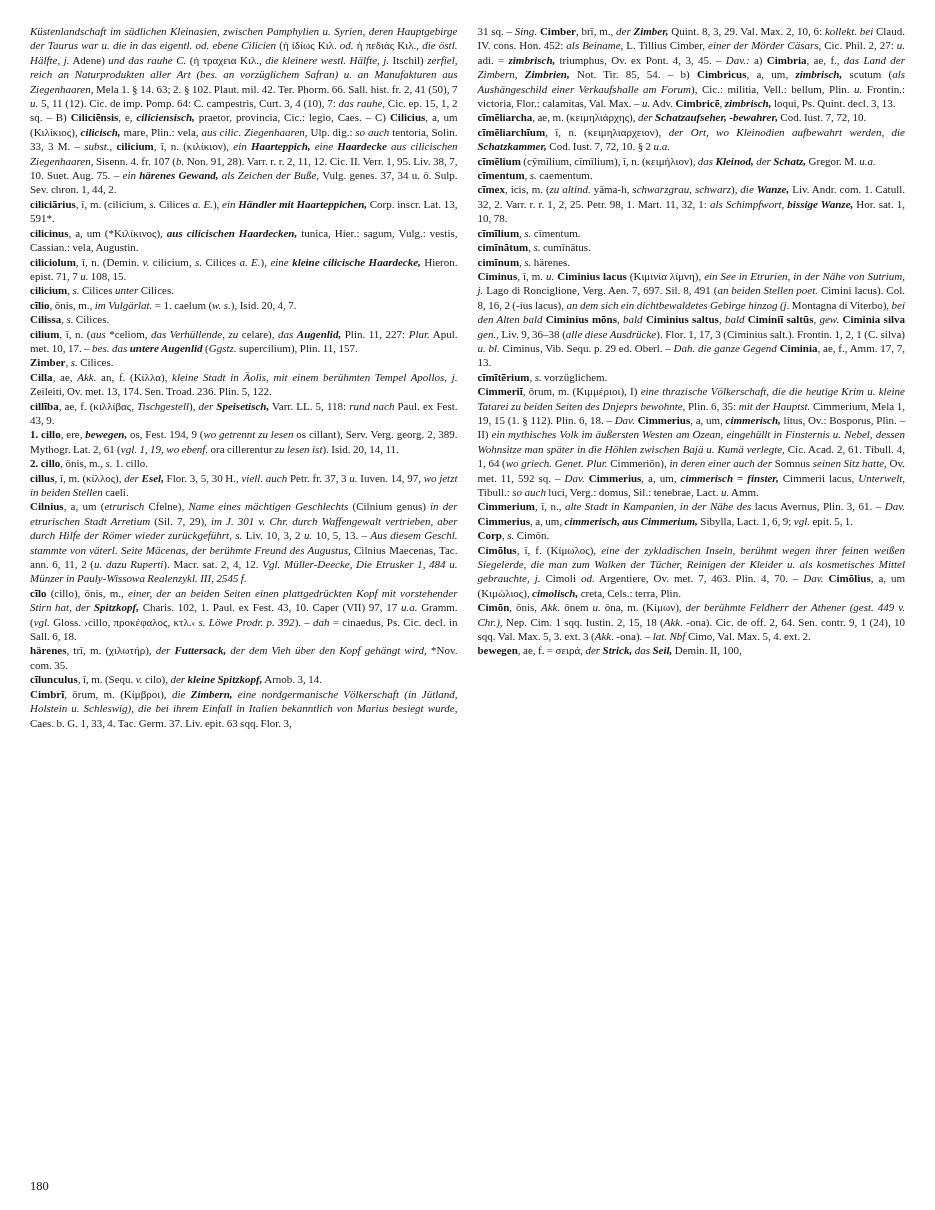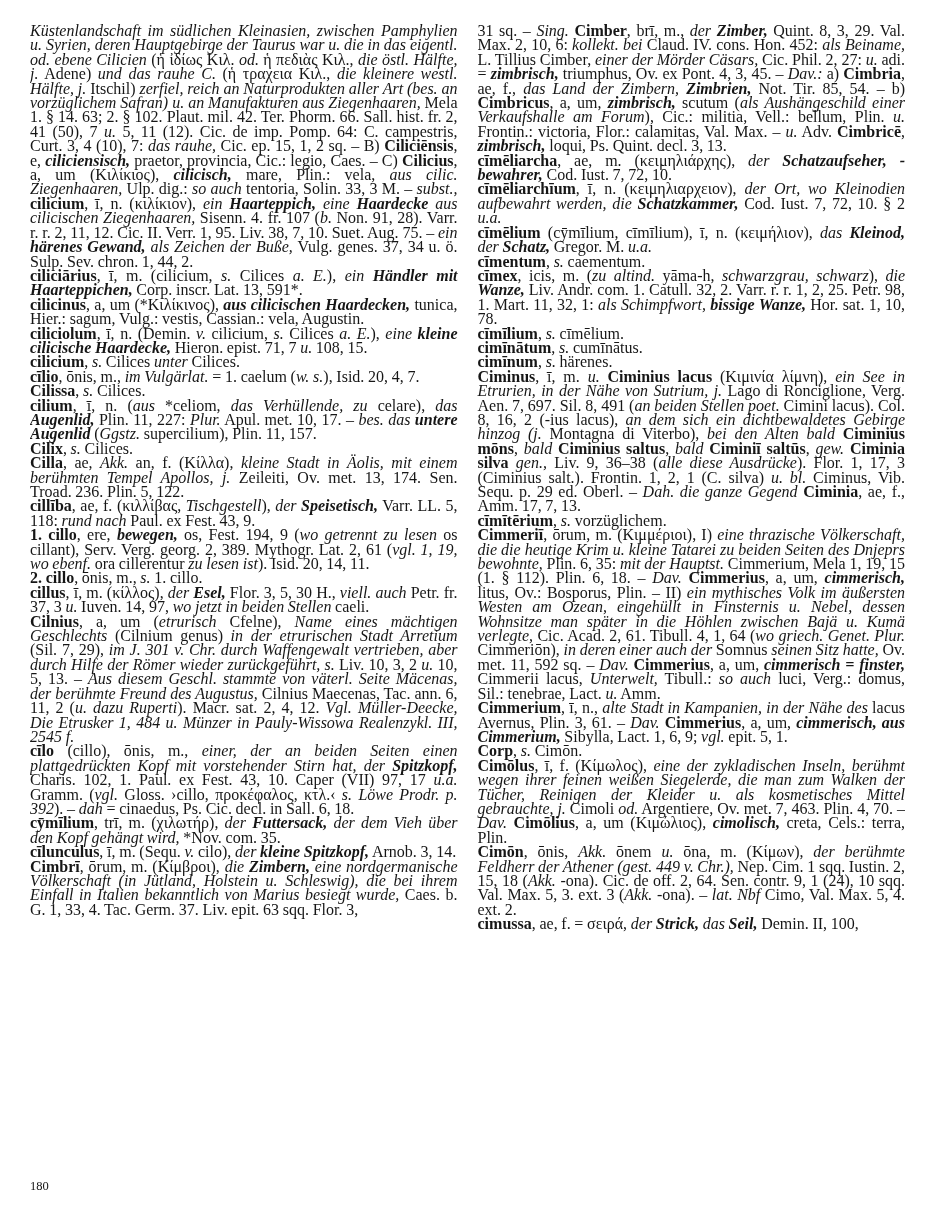--- a/index.html
+++ b/index.html
@@ -25,21 +25,21 @@
     overflow: hidden;
   }
   .column {
     flex: 1 1 0;
     min-width: 0;
   }
   .entry {
     margin: 0;
     padding: 0;
     text-align: justify;
-    font-size: 16px;
+    font-size: 11px;
     line-height: 14.4px;
     word-spacing: -0.3px;
   }
   .page-number {
     position: absolute;
     left: 30px;
     bottom: 16px;
     font-size: 12.5px;
     color: #161616;
   }
@@ -51,46 +51,46 @@
   <div class="columns">
     <div class="column">
         <p class="entry"><span style="font-style: italic;">Küstenlandschaft im südlichen Kleinasien, zwischen Pamphylien u. Syrien, deren Hauptgebirge der Taurus war u. die in das eigentl. od. ebene Cilicien</span><span> (ἡ ἰδίως Κιλ. </span><span style="font-style: italic;">od.</span><span> ἡ πεδιὰς Κιλ., </span><span style="font-style: italic;">die östl. Hälfte, j.</span><span> Adene) </span><span style="font-style: italic;">und das rauhe C.</span><span> (ἡ τραχεια Κιλ., </span><span style="font-style: italic;">die kleinere westl. Hälfte, j.</span><span> Itschil) </span><span style="font-style: italic;">zerfiel, reich an Naturprodukten aller Art (bes. an vorzüglichem Safran) u. an Manufakturen aus Ziegenhaaren,</span><span> Mela 1. § 14. 63; 2. § 102. Plaut. mil. 42. Ter. Phorm. 66. Sall. hist. fr. 2, 41 (50), 7 </span><span style="font-style: italic;">u.</span><span> 5, 11 (12). Cic. de imp. Pomp. 64: C. campestris, Curt. 3, 4 (10), 7: </span><span style="font-style: italic;">das rauhe,</span><span> Cic. ep. 15, 1, 2 sq. – B) </span><span style="font-weight: bold;">Ciliciēnsis</span><span>, e, </span><span style="font-weight: bold; font-style: italic;">ciliciensisch,</span><span> praetor, provincia, Cic.: legio, Caes. – C) </span><span style="font-weight: bold;">Cilicius</span><span>, a, um (Κιλίκιος), </span><span style="font-weight: bold; font-style: italic;">cilicisch,</span><span> mare, Plin.: vela, </span><span style="font-style: italic;">aus cilic. Ziegenhaaren,</span><span> Ulp. dig.: </span><span style="font-style: italic;">so auch</span><span> tentoria, Solin. 33, 3 M. – </span><span style="font-style: italic;">subst.,</span><span> </span><span style="font-weight: bold;">cilicium</span><span>, ī, n. (κιλίκιον), </span><span style="font-style: italic;">ein</span><span> </span><span style="font-weight: bold; font-style: italic;">Haarteppich,</span><span> </span><span style="font-style: italic;">eine</span><span> </span><span style="font-weight: bold; font-style: italic;">Haardecke</span><span> </span><span style="font-style: italic;">aus cilicischen Ziegenhaaren,</span><span> Sisenn. 4. fr. 107 (</span><span style="font-style: italic;">b.</span><span> Non. 91, 28). Varr. r. r. 2, 11, 12. Cic. II. Verr. 1, 95. Liv. 38, 7, 10. Suet. Aug. 75. – </span><span style="font-style: italic;">ein</span><span> </span><span style="font-weight: bold; font-style: italic;">härenes Gewand,</span><span> </span><span style="font-style: italic;">als Zeichen der Buße,</span><span> Vulg. genes. 37, 34 u. ö. Sulp. Sev. chron. 1, 44, 2.</span></p>
         <p class="entry"><span style="font-weight: bold;">ciliciārius</span><span>, ī, m. (cilicium, </span><span style="font-style: italic;">s.</span><span> Cilices </span><span style="font-style: italic;">a. E.</span><span>), </span><span style="font-style: italic;">ein</span><span> </span><span style="font-weight: bold; font-style: italic;">Händler mit Haarteppichen,</span><span> Corp. inscr. Lat. 13, 591*.</span></p>
         <p class="entry"><span style="font-weight: bold;">cilicinus</span><span>, a, um (*Κιλίκινος), </span><span style="font-weight: bold; font-style: italic;">aus cilicischen Haardecken,</span><span> tunica, Hier.: sagum, Vulg.: vestis, Cassian.: vela, Augustin.</span></p>
         <p class="entry"><span style="font-weight: bold;">ciliciolum</span><span>, ī, n. (Demin. </span><span style="font-style: italic;">v.</span><span> cilicium, </span><span style="font-style: italic;">s.</span><span> Cilices </span><span style="font-style: italic;">a. E.</span><span>), </span><span style="font-style: italic;">eine</span><span> </span><span style="font-weight: bold; font-style: italic;">kleine cilicische Haardecke,</span><span> Hieron. epist. 71, 7 </span><span style="font-style: italic;">u.</span><span> 108, 15.</span></p>
         <p class="entry"><span style="font-weight: bold;">cilicium</span><span>, </span><span style="font-style: italic;">s.</span><span> Cilices </span><span style="font-style: italic;">unter</span><span> Cilices.</span></p>
         <p class="entry"><span style="font-weight: bold;">cīlio</span><span>, ōnis, m., </span><span style="font-style: italic;">im Vulgärlat.</span><span> = 1. caelum (</span><span style="font-style: italic;">w. s.</span><span>), Isid. 20, 4, 7.</span></p>
         <p class="entry"><span style="font-weight: bold;">Cilissa</span><span>, </span><span style="font-style: italic;">s.</span><span> Cilices.</span></p>
         <p class="entry"><span style="font-weight: bold;">cilium</span><span>, ī, n. (</span><span style="font-style: italic;">aus</span><span> *celiom, </span><span style="font-style: italic;">das Verhüllende, zu</span><span> celare), </span><span style="font-style: italic;">das</span><span> </span><span style="font-weight: bold; font-style: italic;">Augenlid,</span><span> Plin. 11, 227: </span><span style="font-style: italic;">Plur.</span><span> Apul. met. 10, 17. – </span><span style="font-style: italic;">bes. das</span><span> </span><span style="font-weight: bold; font-style: italic;">untere Augenlid</span><span> (</span><span style="font-style: italic;">Ggstz.</span><span> supercilium), Plin. 11, 157.</span></p>
-        <p class="entry"><span style="font-weight: bold;">Cilix</span><span>, </span><span style="font-style: italic;">s.</span><span> Cilices.</span></p>
+        <p class="entry"><span style="font-weight: bold;">Zimber</span><span>, </span><span style="font-style: italic;">s.</span><span> Cilices.</span></p>
         <p class="entry"><span style="font-weight: bold;">Cilla</span><span>, ae, </span><span style="font-style: italic;">Akk.</span><span> an, f. (Κίλλα), </span><span style="font-style: italic;">kleine Stadt in Äolis, mit einem berühmten Tempel Apollos, j.</span><span> Zeileiti, Ov. met. 13, 174. Sen. Troad. 236. Plin. 5, 122.</span></p>
         <p class="entry"><span style="font-weight: bold;">cillība</span><span>, ae, f. (κιλλίβας, </span><span style="font-style: italic;">Tischgestell</span><span>), </span><span style="font-style: italic;">der</span><span> </span><span style="font-weight: bold; font-style: italic;">Speisetisch,</span><span> Varr. LL. 5, 118: </span><span style="font-style: italic;">rund nach</span><span> Paul. ex Fest. 43, 9.</span></p>
         <p class="entry"><span style="font-weight: bold;">1. cillo</span><span>, ere, </span><span style="font-weight: bold; font-style: italic;">bewegen,</span><span> os, Fest. 194, 9 (</span><span style="font-style: italic;">wo getrennt zu lesen</span><span> os cillant), Serv. Verg. georg. 2, 389. Mythogr. Lat. 2, 61 (</span><span style="font-style: italic;">vgl. 1, 19, wo ebenf.</span><span> ora cillerentur </span><span style="font-style: italic;">zu lesen ist</span><span>). Isid. 20, 14, 11.</span></p>
         <p class="entry"><span style="font-weight: bold;">2. cillo</span><span>, ōnis, m., </span><span style="font-style: italic;">s.</span><span> 1. cillo.</span></p>
         <p class="entry"><span style="font-weight: bold;">cillus</span><span>, ī, m. (κίλλος), </span><span style="font-style: italic;">der</span><span> </span><span style="font-weight: bold; font-style: italic;">Esel,</span><span> Flor. 3, 5, 30 H., </span><span style="font-style: italic;">viell. auch</span><span> Petr. fr. 37, 3 </span><span style="font-style: italic;">u.</span><span> Iuven. 14, 97, </span><span style="font-style: italic;">wo jetzt in beiden Stellen</span><span> caeli.</span></p>
         <p class="entry"><span style="font-weight: bold;">Cilnius</span><span>, a, um (</span><span style="font-style: italic;">etrurisch</span><span> Cfelne), </span><span style="font-style: italic;">Name eines mächtigen Geschlechts</span><span> (Cilnium genus) </span><span style="font-style: italic;">in der etrurischen Stadt Arretium</span><span> (Sil. 7, 29), </span><span style="font-style: italic;">im J. 301 v. Chr. durch Waffengewalt vertrieben, aber durch Hilfe der Römer wieder zurückgeführt, s.</span><span> Liv. 10, 3, 2 </span><span style="font-style: italic;">u.</span><span> 10, 5, 13. – </span><span style="font-style: italic;">Aus diesem Geschl. stammte von väterl. Seite Mäcenas, der berühmte Freund des Augustus,</span><span> Cilnius Maecenas, Tac. ann. 6, 11, 2 (</span><span style="font-style: italic;">u. dazu Ruperti</span><span>). Macr. sat. 2, 4, 12. </span><span style="font-style: italic;">Vgl. Müller-Deecke, Die Etrusker 1, 484 u. Münzer in Pauly-Wissowa Realenzykl. III, 2545 f.</span></p>
         <p class="entry"><span style="font-weight: bold;">cīlo</span><span> (cillo), ōnis, m., </span><span style="font-style: italic;">einer, der an beiden Seiten einen plattgedrückten Kopf mit vorstehender Stirn hat, der</span><span> </span><span style="font-weight: bold; font-style: italic;">Spitzkopf,</span><span> Charis. 102, 1. Paul. ex Fest. 43, 10. Caper (VII) 97, 17 </span><span style="font-style: italic;">u.a.</span><span> Gramm. (</span><span style="font-style: italic;">vgl.</span><span> Gloss. ›cillo, προκέφαλος, κτλ.‹ </span><span style="font-style: italic;">s. Löwe Prodr. p. 392</span><span>). – </span><span style="font-style: italic;">dah</span><span> = cinaedus, Ps. Cic. decl. in Sall. 6, 18.</span></p>
-        <p class="entry"><span style="font-weight: bold;">cȳmīlium</span><span>, trī, m. (χιλωτήρ), </span><span style="font-style: italic;">der</span><span> </span><span style="font-weight: bold; font-style: italic;">Futtersack,</span><span> </span><span style="font-style: italic;">der dem Vieh über den Kopf gehängt wird,</span><span> *Nov. com. 35.</span></p>
+        <p class="entry"><span style="font-weight: bold;">härenes</span><span>, trī, m. (χιλωτήρ), </span><span style="font-style: italic;">der</span><span> </span><span style="font-weight: bold; font-style: italic;">Futtersack,</span><span> </span><span style="font-style: italic;">der dem Vieh über den Kopf gehängt wird,</span><span> *Nov. com. 35.</span></p>
         <p class="entry"><span style="font-weight: bold;">cīlunculus</span><span>, ī, m. (Sequ. </span><span style="font-style: italic;">v.</span><span> cilo), </span><span style="font-style: italic;">der</span><span> </span><span style="font-weight: bold; font-style: italic;">kleine Spitzkopf,</span><span> Arnob. 3, 14.</span></p>
         <p class="entry"><span style="font-weight: bold;">Cimbrī</span><span>, ōrum, m. (Κίμβροι), </span><span style="font-style: italic;">die</span><span> </span><span style="font-weight: bold; font-style: italic;">Zimbern,</span><span> </span><span style="font-style: italic;">eine nordgermanische Völkerschaft (in Jütland, Holstein u. Schleswig), die bei ihrem Einfall in Italien bekanntlich von Marius besiegt wurde,</span><span> Caes. b. G. 1, 33, 4. Tac. Germ. 37. Liv. epit. 63 sqq. Flor. 3,</span></p>
       </div>
     <div class="column">
         <p class="entry"><span>31 sq. – </span><span style="font-style: italic;">Sing.</span><span> </span><span style="font-weight: bold;">Cimber</span><span>, brī, m., </span><span style="font-style: italic;">der</span><span> </span><span style="font-weight: bold; font-style: italic;">Zimber,</span><span> Quint. 8, 3, 29. Val. Max. 2, 10, 6: </span><span style="font-style: italic;">kollekt. bei</span><span> Claud. IV. cons. Hon. 452: </span><span style="font-style: italic;">als Beiname,</span><span> L. Tillius Cimber, </span><span style="font-style: italic;">einer der Mörder Cäsars,</span><span> Cic. Phil. 2, 27: </span><span style="font-style: italic;">u.</span><span> adi. = </span><span style="font-weight: bold; font-style: italic;">zimbrisch,</span><span> triumphus, Ov. ex Pont. 4, 3, 45. – </span><span style="font-style: italic;">Dav.:</span><span> a) </span><span style="font-weight: bold;">Cimbria</span><span>, ae, f., </span><span style="font-style: italic;">das Land der Zimbern,</span><span> </span><span style="font-weight: bold; font-style: italic;">Zimbrien,</span><span> Not. Tir. 85, 54. – b) </span><span style="font-weight: bold;">Cimbricus</span><span>, a, um, </span><span style="font-weight: bold; font-style: italic;">zimbrisch,</span><span> scutum (</span><span style="font-style: italic;">als Aushängeschild einer Verkaufshalle am Forum</span><span>), Cic.: militia, Vell.: bellum, Plin. </span><span style="font-style: italic;">u.</span><span> Frontin.: victoria, Flor.: calamitas, Val. Max. – </span><span style="font-style: italic;">u.</span><span> Adv. </span><span style="font-weight: bold;">Cimbricē</span><span>, </span><span style="font-weight: bold; font-style: italic;">zimbrisch,</span><span> loqui, Ps. Quint. decl. 3, 13.</span></p>
         <p class="entry"><span style="font-weight: bold;">cīmēliarcha</span><span>, ae, m. (κειμηλιάρχης), </span><span style="font-style: italic;">der</span><span> </span><span style="font-weight: bold; font-style: italic;">Schatzaufseher, -bewahrer,</span><span> Cod. Iust. 7, 72, 10.</span></p>
         <p class="entry"><span style="font-weight: bold;">cīmēliarchīum</span><span>, ī, n. (κειμηλιαρχειον), </span><span style="font-style: italic;">der Ort, wo Kleinodien aufbewahrt werden, die</span><span> </span><span style="font-weight: bold; font-style: italic;">Schatzkammer,</span><span> Cod. Iust. 7, 72, 10. § 2 </span><span style="font-style: italic;">u.a.</span></p>
         <p class="entry"><span style="font-weight: bold;">cīmēlium</span><span> (cȳmīlium, cīmīlium), ī, n. (κειμήλιον), </span><span style="font-style: italic;">das</span><span> </span><span style="font-weight: bold; font-style: italic;">Kleinod,</span><span> </span><span style="font-style: italic;">der</span><span> </span><span style="font-weight: bold; font-style: italic;">Schatz,</span><span> Gregor. M. </span><span style="font-style: italic;">u.a.</span></p>
         <p class="entry"><span style="font-weight: bold;">cīmentum</span><span>, </span><span style="font-style: italic;">s.</span><span> caementum.</span></p>
         <p class="entry"><span style="font-weight: bold;">cīmex</span><span>, icis, m. (</span><span style="font-style: italic;">zu altind.</span><span> yāma-h, </span><span style="font-style: italic;">schwarzgrau, schwarz</span><span>), </span><span style="font-style: italic;">die</span><span> </span><span style="font-weight: bold; font-style: italic;">Wanze,</span><span> Liv. Andr. com. 1. Catull. 32, 2. Varr. r. r. 1, 2, 25. Petr. 98, 1. Mart. 11, 32, 1: </span><span style="font-style: italic;">als Schimpfwort,</span><span> </span><span style="font-weight: bold; font-style: italic;">bissige Wanze,</span><span> Hor. sat. 1, 10, 78.</span></p>
-        <p class="entry"><span style="font-weight: bold;">cīmīlium</span><span>, </span><span style="font-style: italic;">s.</span><span> cīmēlium.</span></p>
+        <p class="entry"><span style="font-weight: bold;">cīmīlium</span><span>, </span><span style="font-style: italic;">s.</span><span> cīmentum.</span></p>
         <p class="entry"><span style="font-weight: bold;">cimīnātum</span><span>, </span><span style="font-style: italic;">s.</span><span> cumīnātus.</span></p>
         <p class="entry"><span style="font-weight: bold;">cimīnum</span><span>, </span><span style="font-style: italic;">s.</span><span> härenes.</span></p>
         <p class="entry"><span style="font-weight: bold;">Ciminus</span><span>, ī, m. </span><span style="font-style: italic;">u.</span><span> </span><span style="font-weight: bold;">Ciminius lacus</span><span> (Κιμινία λίμνη), </span><span style="font-style: italic;">ein See in Etrurien, in der Nähe von Sutrium, j.</span><span> Lago di Ronciglione, Verg. Aen. 7, 697. Sil. 8, 491 (</span><span style="font-style: italic;">an beiden Stellen poet.</span><span> Cimini lacus). Col. 8, 16, 2 (-ius lacus), </span><span style="font-style: italic;">an dem sich ein dichtbewaldetes Gebirge hinzog (j.</span><span> Montagna di Viterbo), </span><span style="font-style: italic;">bei den Alten bald</span><span> </span><span style="font-weight: bold;">Ciminius mōns</span><span>, </span><span style="font-style: italic;">bald</span><span> </span><span style="font-weight: bold;">Ciminius saltus</span><span>, </span><span style="font-style: italic;">bald</span><span> </span><span style="font-weight: bold;">Ciminiī saltūs</span><span>, </span><span style="font-style: italic;">gew.</span><span> </span><span style="font-weight: bold;">Ciminia silva</span><span> </span><span style="font-style: italic;">gen.,</span><span> Liv. 9, 36–38 (</span><span style="font-style: italic;">alle diese Ausdrücke</span><span>). Flor. 1, 17, 3 (Ciminius salt.). Frontin. 1, 2, 1 (C. silva) </span><span style="font-style: italic;">u. bl.</span><span> Ciminus, Vib. Sequ. p. 29 ed. Oberl. – </span><span style="font-style: italic;">Dah. die ganze Gegend</span><span> </span><span style="font-weight: bold;">Ciminia</span><span>, ae, f., Amm. 17, 7, 13.</span></p>
         <p class="entry"><span style="font-weight: bold;">cīmītērium</span><span>, </span><span style="font-style: italic;">s.</span><span> vorzüglichem.</span></p>
         <p class="entry"><span style="font-weight: bold;">Cimmeriī</span><span>, ōrum, m. (Κιμμέριοι), I) </span><span style="font-style: italic;">eine thrazische Völkerschaft, die die heutige Krim u. kleine Tatarei zu beiden Seiten des Dnjeprs bewohnte,</span><span> Plin. 6, 35: </span><span style="font-style: italic;">mit der Hauptst.</span><span> Cimmerium, Mela 1, 19, 15 (1. § 112). Plin. 6, 18. – </span><span style="font-style: italic;">Dav.</span><span> </span><span style="font-weight: bold;">Cimmerius</span><span>, a, um, </span><span style="font-weight: bold; font-style: italic;">cimmerisch,</span><span> litus, Ov.: Bosporus, Plin. – II) </span><span style="font-style: italic;">ein mythisches Volk im äußersten Westen am Ozean, eingehüllt in Finsternis u. Nebel, dessen Wohnsitze man später in die Höhlen zwischen Bajä u. Kumä verlegte,</span><span> Cic. Acad. 2, 61. Tibull. 4, 1, 64 (</span><span style="font-style: italic;">wo griech. Genet. Plur.</span><span> Cimmeriōn), </span><span style="font-style: italic;">in deren einer auch der</span><span> Somnus </span><span style="font-style: italic;">seinen Sitz hatte,</span><span> Ov. met. 11, 592 sq. – </span><span style="font-style: italic;">Dav.</span><span> </span><span style="font-weight: bold;">Cimmerius</span><span>, a, um, </span><span style="font-weight: bold; font-style: italic;">cimmerisch = finster,</span><span> Cimmerii lacus, </span><span style="font-style: italic;">Unterwelt,</span><span> Tibull.: </span><span style="font-style: italic;">so auch</span><span> luci, Verg.: domus, Sil.: tenebrae, Lact. </span><span style="font-style: italic;">u.</span><span> Amm.</span></p>
         <p class="entry"><span style="font-weight: bold;">Cimmerium</span><span>, ī, n., </span><span style="font-style: italic;">alte Stadt in Kampanien, in der Nähe des</span><span> lacus Avernus, Plin. 3, 61. – </span><span style="font-style: italic;">Dav.</span><span> </span><span style="font-weight: bold;">Cimmerius</span><span>, a, um, </span><span style="font-weight: bold; font-style: italic;">cimmerisch, aus Cimmerium,</span><span> Sibylla, Lact. 1, 6, 9; </span><span style="font-style: italic;">vgl.</span><span> epit. 5, 1.</span></p>
         <p class="entry"><span style="font-weight: bold;">Corp</span><span>, </span><span style="font-style: italic;">s.</span><span> Cimōn.</span></p>
         <p class="entry"><span style="font-weight: bold;">Cimōlus</span><span>, ī, f. (Κίμωλος), </span><span style="font-style: italic;">eine der zykladischen Inseln, berühmt wegen ihrer feinen weißen Siegelerde, die man zum Walken der Tücher, Reinigen der Kleider u. als kosmetisches Mittel gebrauchte, j.</span><span> Cimoli </span><span style="font-style: italic;">od.</span><span> Argentiere, Ov. met. 7, 463. Plin. 4, 70. – </span><span style="font-style: italic;">Dav.</span><span> </span><span style="font-weight: bold;">Cimōlius</span><span>, a, um (Κιμώλιος), </span><span style="font-weight: bold; font-style: italic;">cimolisch,</span><span> creta, Cels.: terra, Plin.</span></p>
         <p class="entry"><span style="font-weight: bold;">Cimōn</span><span>, ōnis, </span><span style="font-style: italic;">Akk.</span><span> ōnem </span><span style="font-style: italic;">u.</span><span> ōna, m. (Κίμων), </span><span style="font-style: italic;">der berühmte Feldherr der Athener (gest. 449 v. Chr.),</span><span> Nep. Cim. 1 sqq. Iustin. 2, 15, 18 (</span><span style="font-style: italic;">Akk.</span><span> -ona). Cic. de off. 2, 64. Sen. contr. 9, 1 (24), 10 sqq. Val. Max. 5, 3. ext. 3 (</span><span style="font-style: italic;">Akk.</span><span> -ona). – </span><span style="font-style: italic;">lat. Nbf</span><span> Cimo, Val. Max. 5, 4. ext. 2.</span></p>
-        <p class="entry"><span style="font-weight: bold;">cimussa</span><span>, ae, f. = σειρά, </span><span style="font-style: italic;">der</span><span> </span><span style="font-weight: bold; font-style: italic;">Strick,</span><span> </span><span style="font-style: italic;">das</span><span> </span><span style="font-weight: bold; font-style: italic;">Seil,</span><span> Demin. II, 100,</span></p>
+        <p class="entry"><span style="font-weight: bold;">bewegen</span><span>, ae, f. = σειρά, </span><span style="font-style: italic;">der</span><span> </span><span style="font-weight: bold; font-style: italic;">Strick,</span><span> </span><span style="font-style: italic;">das</span><span> </span><span style="font-weight: bold; font-style: italic;">Seil,</span><span> Demin. II, 100,</span></p>
       </div>
   </div>
   <div class="page-number">180</div>
 </div>
 
 </body></html>

